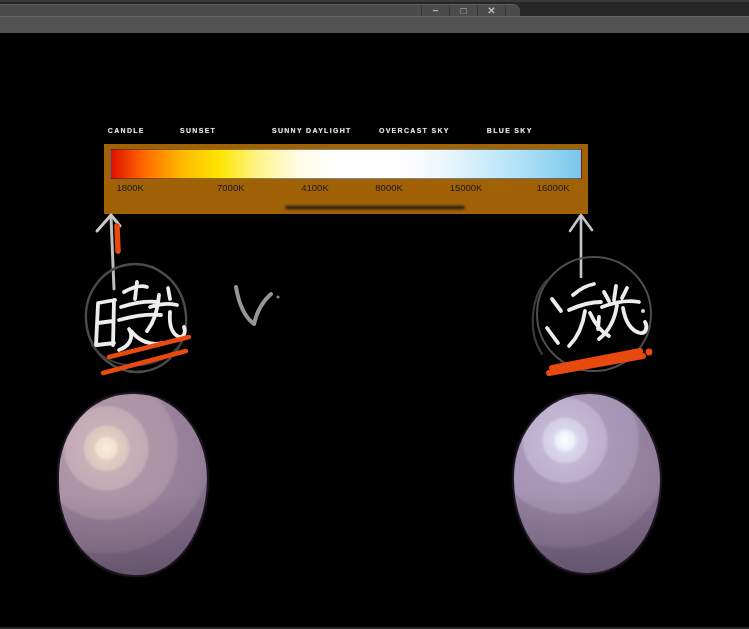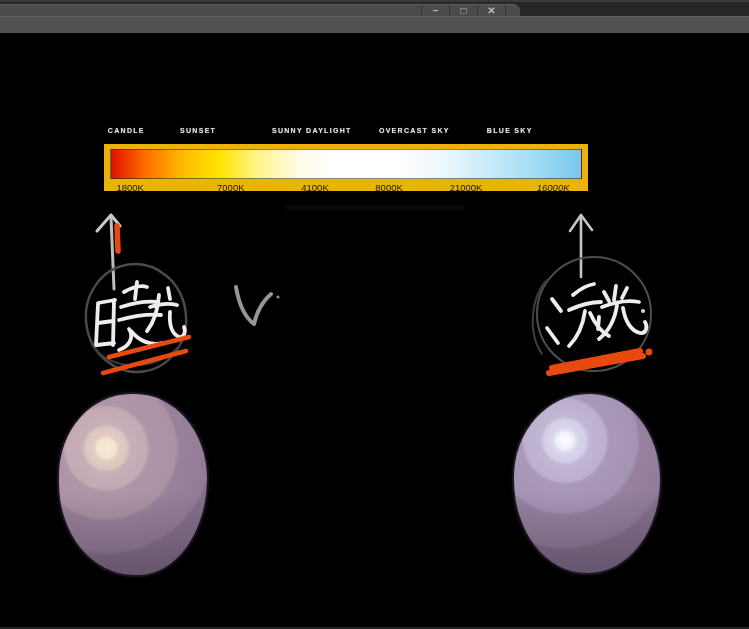--- a/index.html
+++ b/index.html
@@ -22,21 +22,21 @@
   .bottom-strip{position:absolute;left:0;bottom:0;width:749px;height:2px;background:#242424;}
   
   .paint-canvas{position:absolute;left:0;top:33px;width:749px;height:594px;background:#000;}
   
   .chart{position:absolute;left:104px;top:126px;width:484px;}
   .cat-labels{position:relative;height:13px;}
   .chart-category-label{
     position:absolute;top:1px;font-size:7px;font-weight:bold;letter-spacing:1.3px;
     color:#e2e2e2;white-space:nowrap;text-shadow:0 0 1px #777;
   }
-  .chart-box{position:relative;margin-top:5px;height:47px;background:#eab308;}
+  .chart-box{position:relative;margin-top:5px;height:70px;background:#a16207;}
   .gradient-bar{
     position:absolute;left:6px;right:6px;top:5px;height:30px;
     border:1px solid rgba(35,35,35,.55);box-sizing:border-box;
   }
   .tick-row{position:absolute;left:0;right:0;top:38px;height:13px;}
   .chart-tick-label{
     position:absolute;top:0;transform:translateX(-50%);
     font-size:9.5px;color:#191919;white-space:nowrap;
   }
   
@@ -100,22 +100,22 @@
         <span class="chart-category-label" style="left: 56.8%;">OVERCAST SKY</span>
         <span class="chart-category-label" style="left: 79.1%;">BLUE SKY</span>
       </div>
     <div class="chart-box">
       <div class="gradient-bar" style="background: linear-gradient(90deg, rgb(223, 16, 0) 0%, rgb(255, 106, 0) 7%, rgb(255, 184, 0) 15%, rgb(255, 228, 0) 23%, rgb(255, 244, 134) 31%, rgb(255, 252, 232) 40%, rgb(255, 255, 255) 48%, rgb(255, 255, 255) 61%, rgb(238, 248, 253) 70%, rgb(205, 237, 250) 79%, rgb(168, 222, 245) 89%, rgb(121, 199, 236) 100%);"></div>
       <div class="tick-row">
           <span class="chart-tick-label" style="left: 5.4%;">1800K</span>
           <span class="chart-tick-label" style="left: 26.2%;">7000K</span>
           <span class="chart-tick-label" style="left: 43.6%;">4100K</span>
           <span class="chart-tick-label" style="left: 58.9%;">8000K</span>
-          <span class="chart-tick-label" style="left: 74.8%;">21000K</span>
-          <span class="chart-tick-label" style="left: 92.8%; font-style: italic;">16000K</span>
+          <span class="chart-tick-label" style="left: 74.8%;">15000K</span>
+          <span class="chart-tick-label" style="left: 92.8%;">16000K</span>
         </div>
     </div>
   </div>
   <div class="smudge"></div>
 
   <svg class="ink" viewBox="0 0 749 629">
 
     <g aria-label="暖光">
       <path d="M114,289 L111,217" stroke="#bdbdbd" stroke-width="3" fill="none" stroke-linecap="round"></path>
       <path d="M111,215 L97,231 M111,215 L120,226" stroke="#c9c9c9" stroke-width="3" fill="none" stroke-linecap="round"></path>

